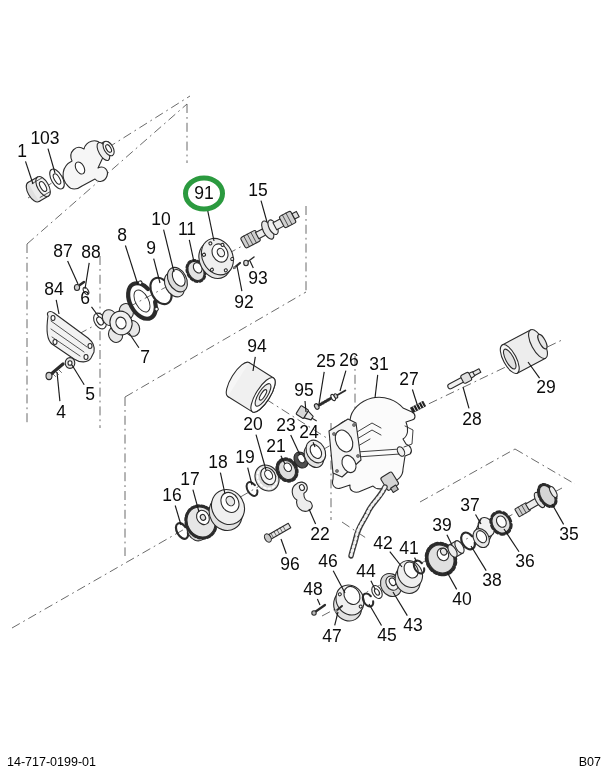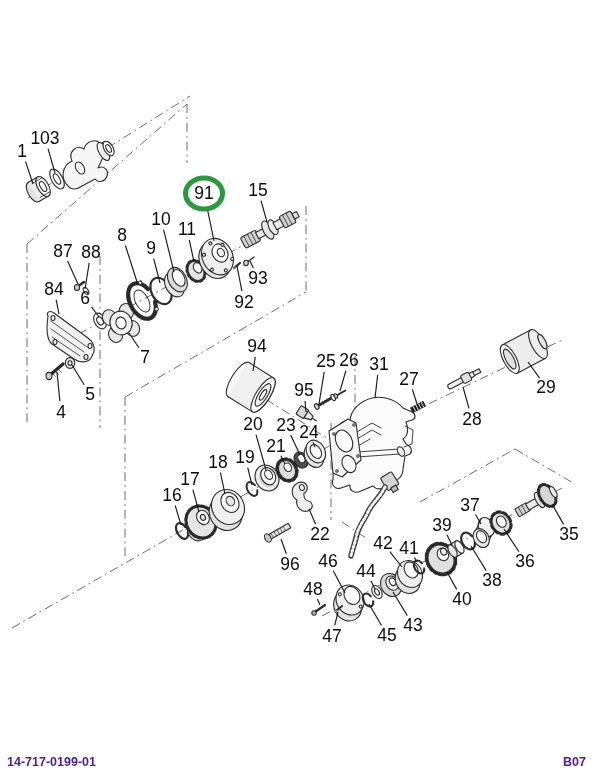--- a/index.html
+++ b/index.html
@@ -5,23 +5,23 @@
   html,body{margin:0;padding:0;background:#fff;}
   .page{position:relative;width:610px;height:777px;background:#fff;overflow:hidden;
         font-family:"Liberation Sans", sans-serif;}
   svg{position:absolute;left:0;top:0;}
   svg .dash{stroke:#5a5a5a;stroke-width:0.9;fill:none;stroke-dasharray:9 4 1.8 4;}
   svg g[data-name^="part-"] *{vector-effect:none;}
   svg .ink{stroke:#2b2b2b;stroke-width:1.1;}
   text.callout{font-size:17.5px;fill:#0b0b0b;text-anchor:middle;
                font-family:"Liberation Sans", sans-serif;}
   .leader{stroke:#1a1a1a;stroke-width:1.15;}
-  .footer{position:absolute;bottom:8px;font-size:12.5px;color:#4c1d95;font-weight:bold;}
+  .footer{position:absolute;bottom:8px;font-size:12.5px;color:#000000;}
   .footer.left{left:7px;}
-  .footer.right{right:24px;}
+  .footer.right{right:9px;}
 </style>
 </head>
 <body>
 
 <div class="page" data-name="parts-diagram-page">
 <svg id="diagram" data-name="diagram-canvas" width="610" height="777" viewBox="0 0 610 777">
 
   <g data-name="axis-and-frame-lines">
     <line class="dash" x1="28" y1="198" x2="190" y2="96"></line>
     <line class="dash" x1="27" y1="244" x2="187" y2="104"></line>

